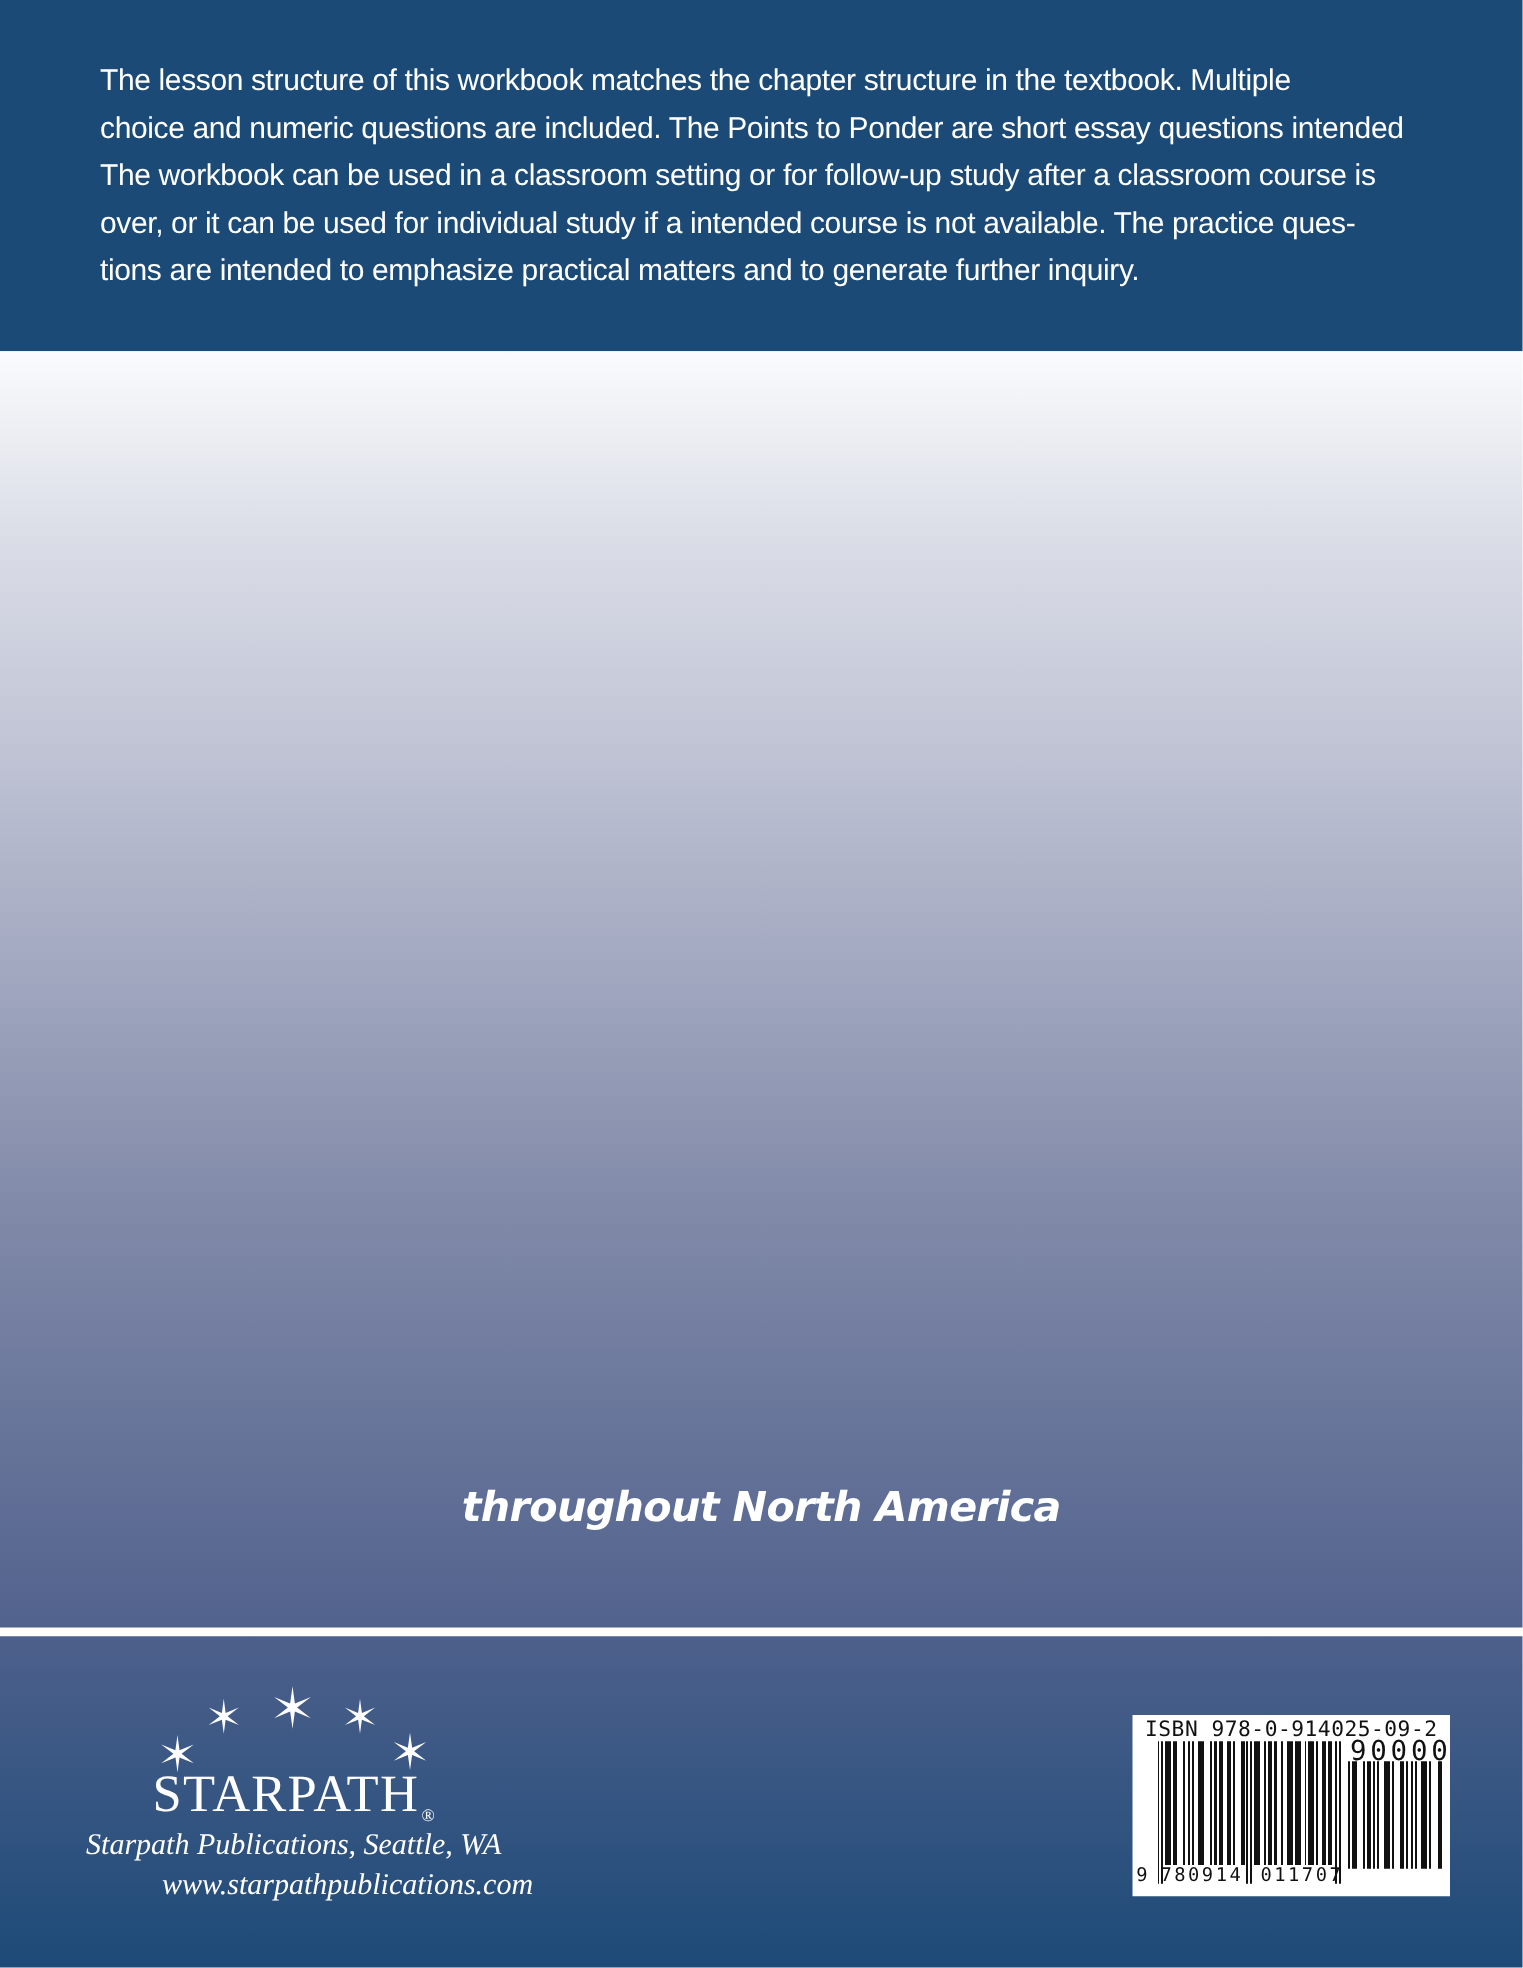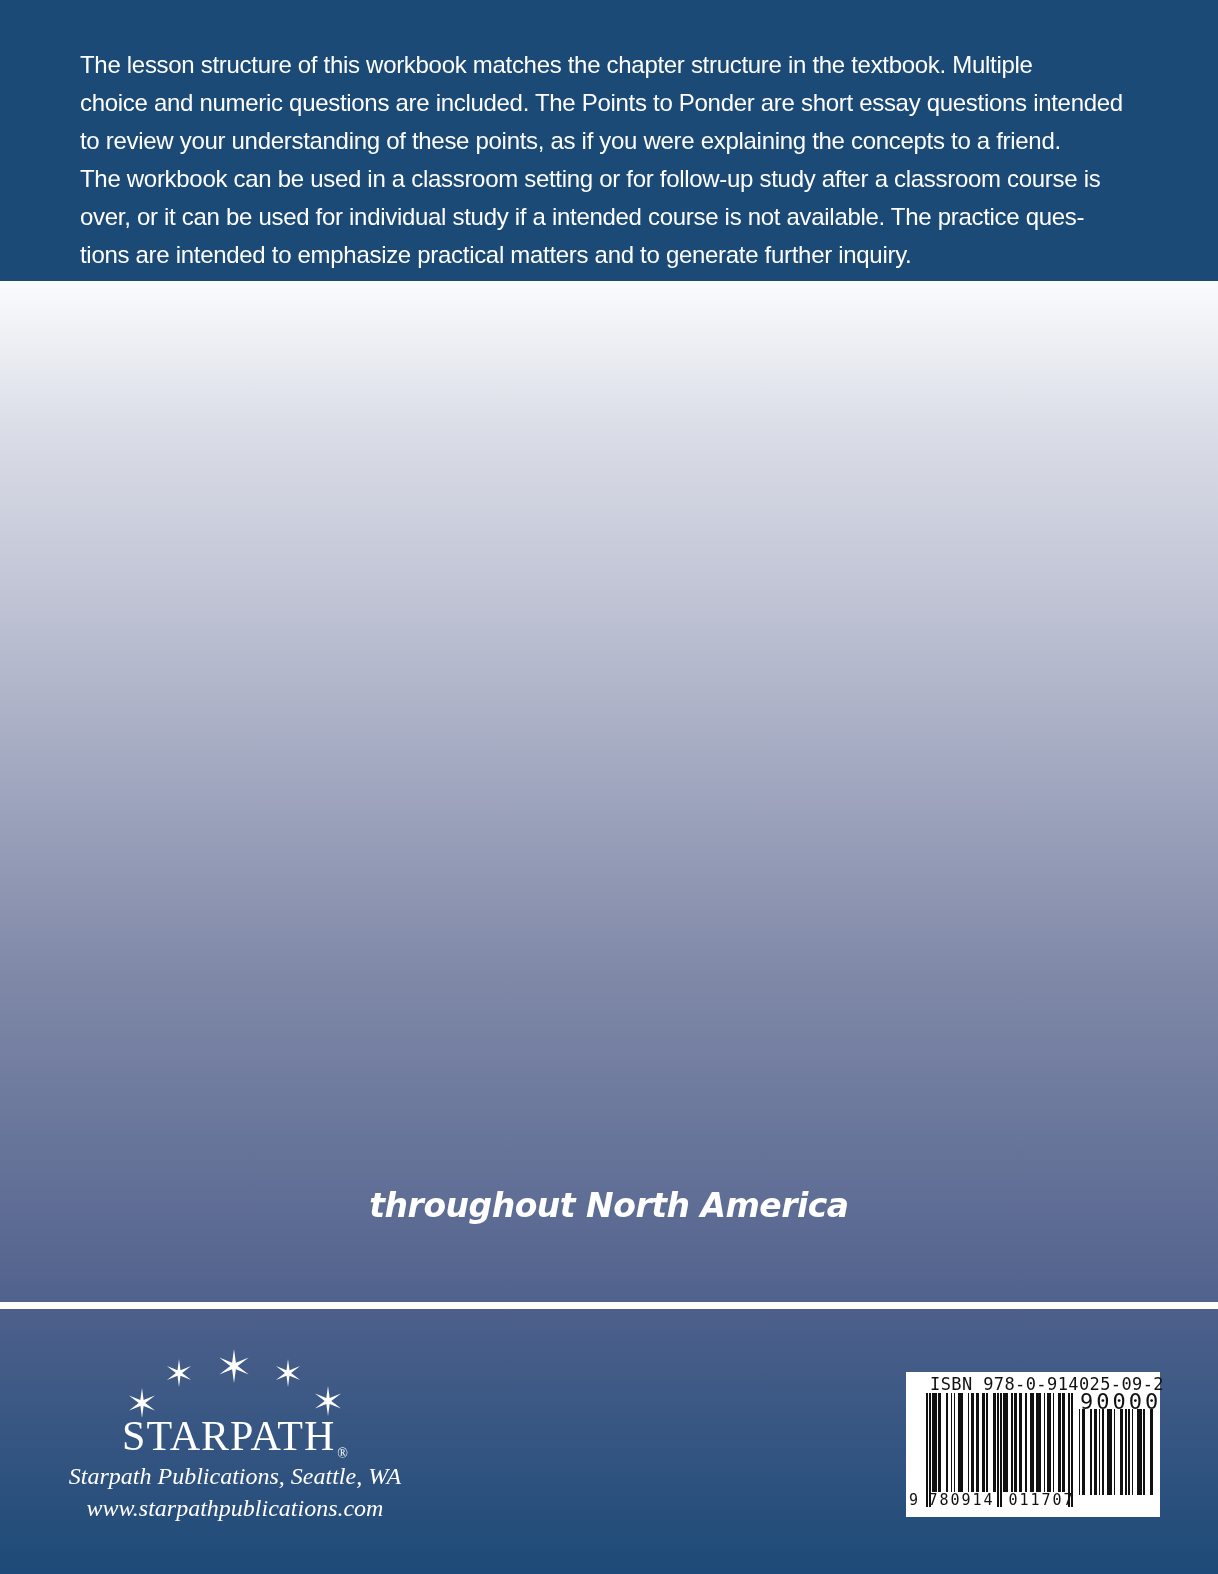--- a/index.html
+++ b/index.html
@@ -52,31 +52,31 @@
     font-family:"Liberation Serif",serif;font-size:42px;letter-spacing:1px;
     color:var(--text-white,#fff);line-height:1.1;
   }
   .logo-name .reg{font-size:14px;letter-spacing:0;vertical-align:-8px;margin-left:2px;}
   .pub-line{
     position:absolute;left:0;width:100%;
     font-family:"Liberation Serif",serif;font-style:italic;
     font-size:24px;color:var(--text-white,#fff);line-height:30px;
   }
   .pub-line.l1{top:152px;}
-  .pub-line.l2{top:184px;}
+  .pub-line.l2{top:184px;margin-left:43px;}
 
   
   .barcode-box{
     position:absolute;left:906px;top:63px;width:254px;height:145px;
     background:var(--barcode-bg,#fff);color:var(--barcode-black,#111);
     font-family:"DejaVu Sans Mono",monospace;
   }
   .isbn-label{
     position:absolute;left:0;top:2px;width:100%;text-align:center;
-    font-size:17px;letter-spacing:0.4px;white-space:nowrap;padding-left:14px;
+    font-size:17px;letter-spacing:0.4px;white-space:nowrap;
   }
   .main-bars{position:absolute;left:20px;top:21px;width:147px;height:114px;}
   .supp-bars{position:absolute;left:171px;top:37px;width:78px;height:86px;}
   .supp-label{
     position:absolute;left:171px;top:17px;width:78px;text-align:left;
     font-size:22px;letter-spacing:3px;text-indent:3px;
   }
   .digit{position:absolute;top:121px;font-size:15px;line-height:15px;}
   .digit.d9{left:3px;}
   .digit.dL{left:20px;width:71px;text-align:center;letter-spacing:2px;}
@@ -86,21 +86,20 @@
 </style>
 </head>
 <body>
 
 <div class="page">
 
   <header class="top-panel">
     <div class="para p1">
       <div class="line">The lesson structure of this workbook matches the chapter structure in the textbook. Multiple</div>
       <div class="line">choice and numeric questions are included. The Points to Ponder are short essay questions intended</div>
-      <div class="line">to review your understanding of these points, as if you were explaining the concepts to a friend.</div>
     </div>
     <div class="para p2">
       <div class="line">The workbook can be used in a classroom setting or for follow-up study after a classroom course is</div>
       <div class="line">over, or it can be used for individual study if a intended course is not available. The practice ques-</div>
       <div class="line">tions are intended to emphasize practical matters and to generate further inquiry.</div>
     </div>
   </header>
 
   <main class="gradient-panel">
     <div class="tagline">

